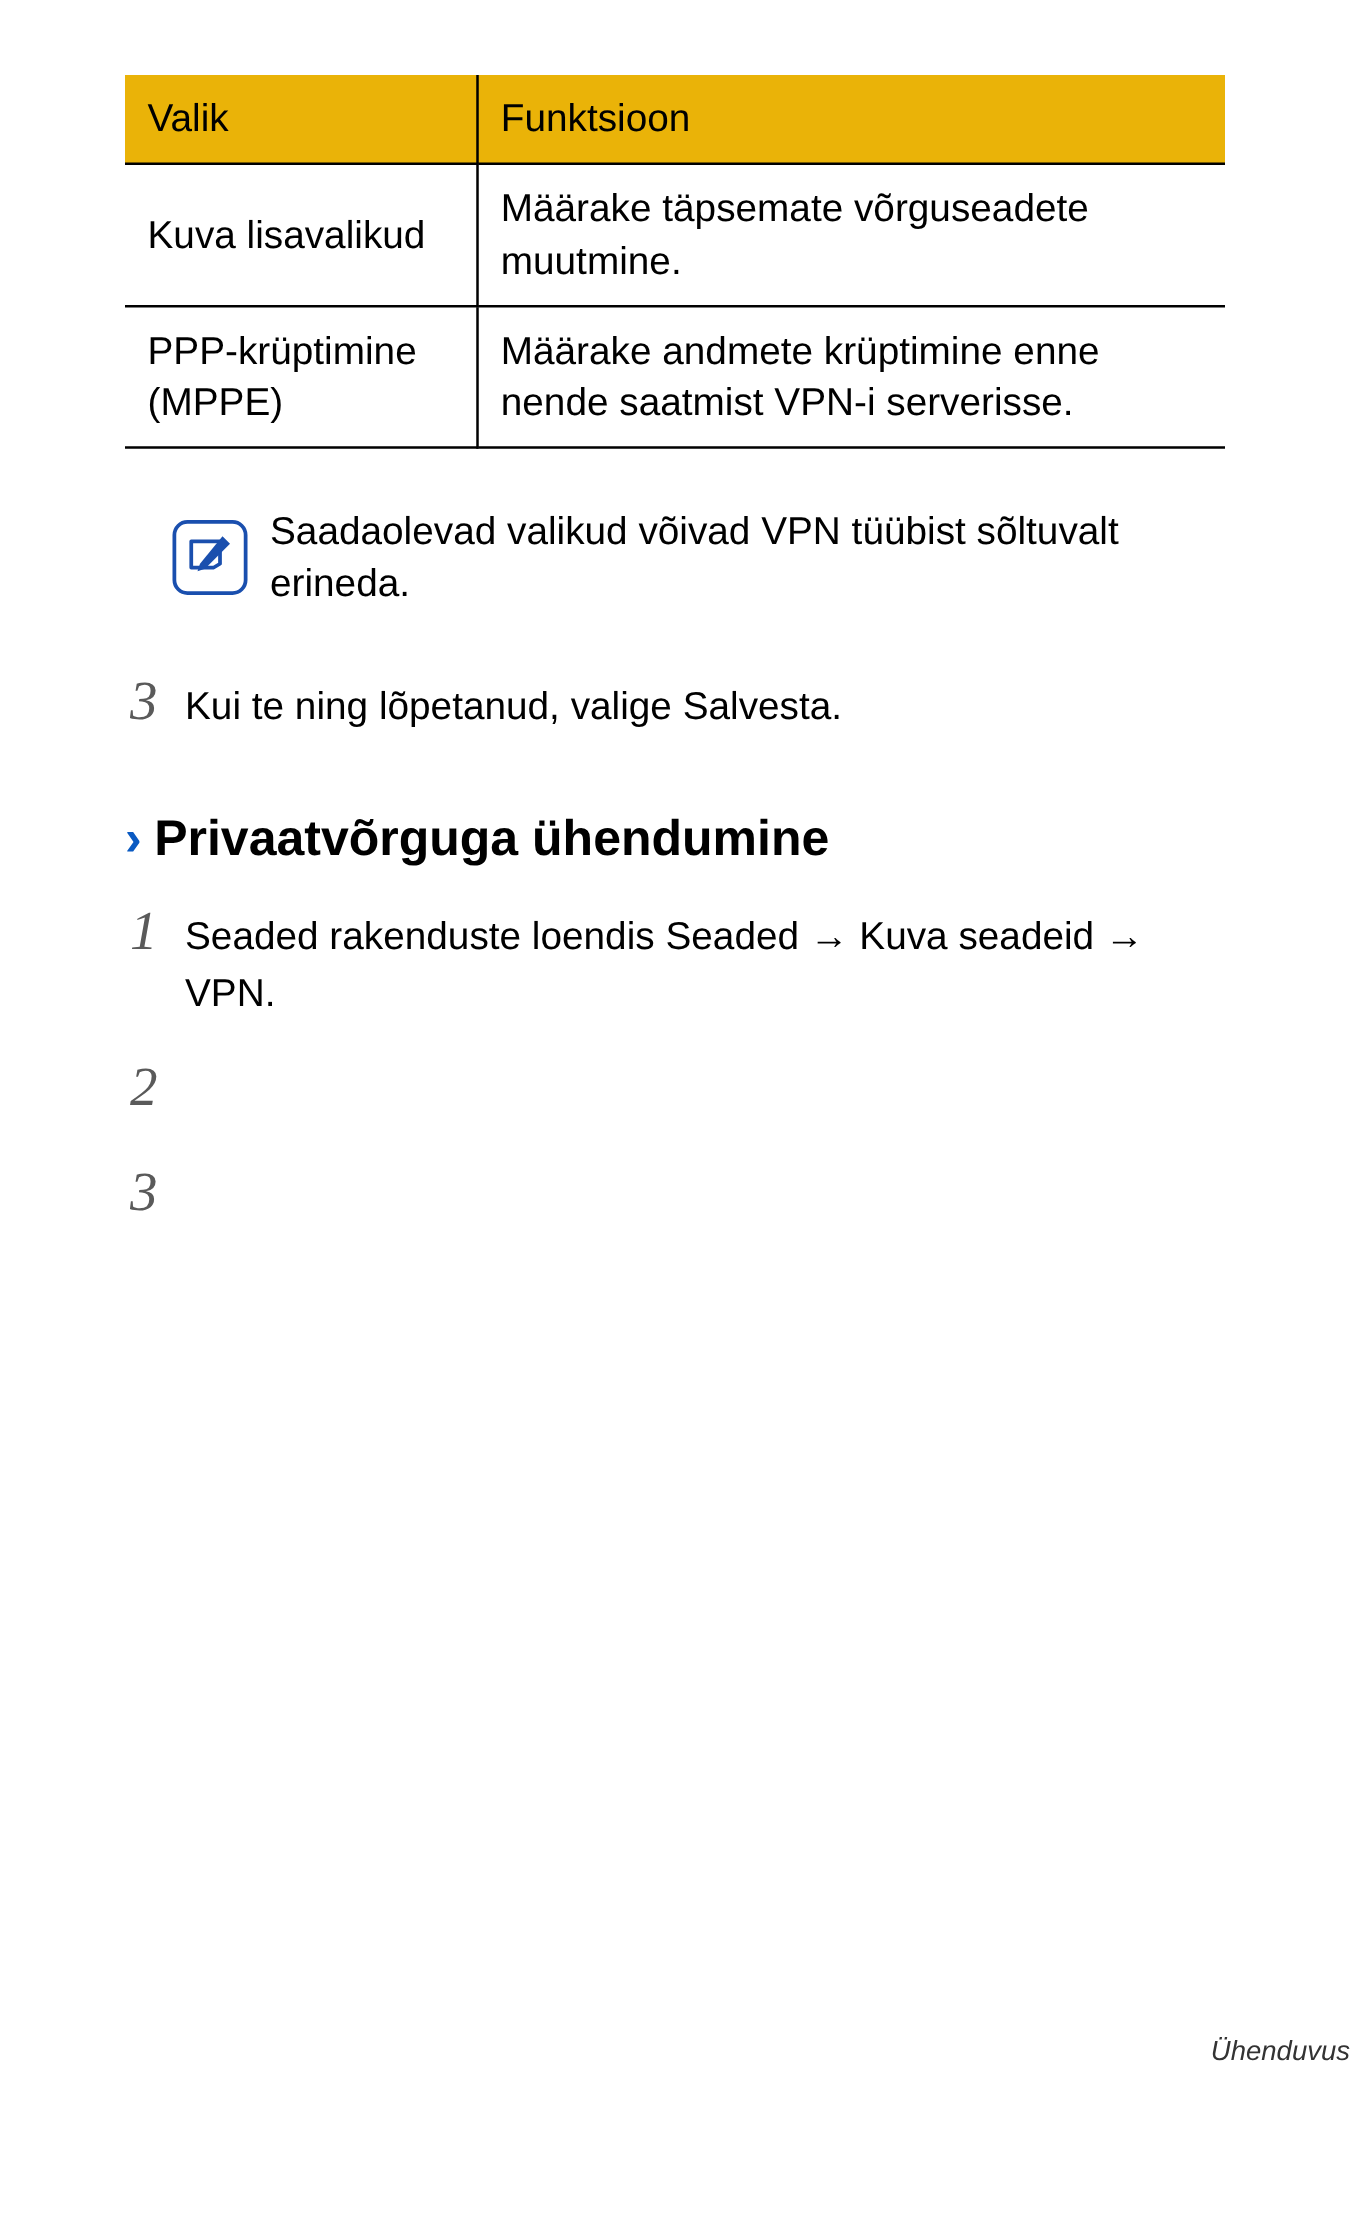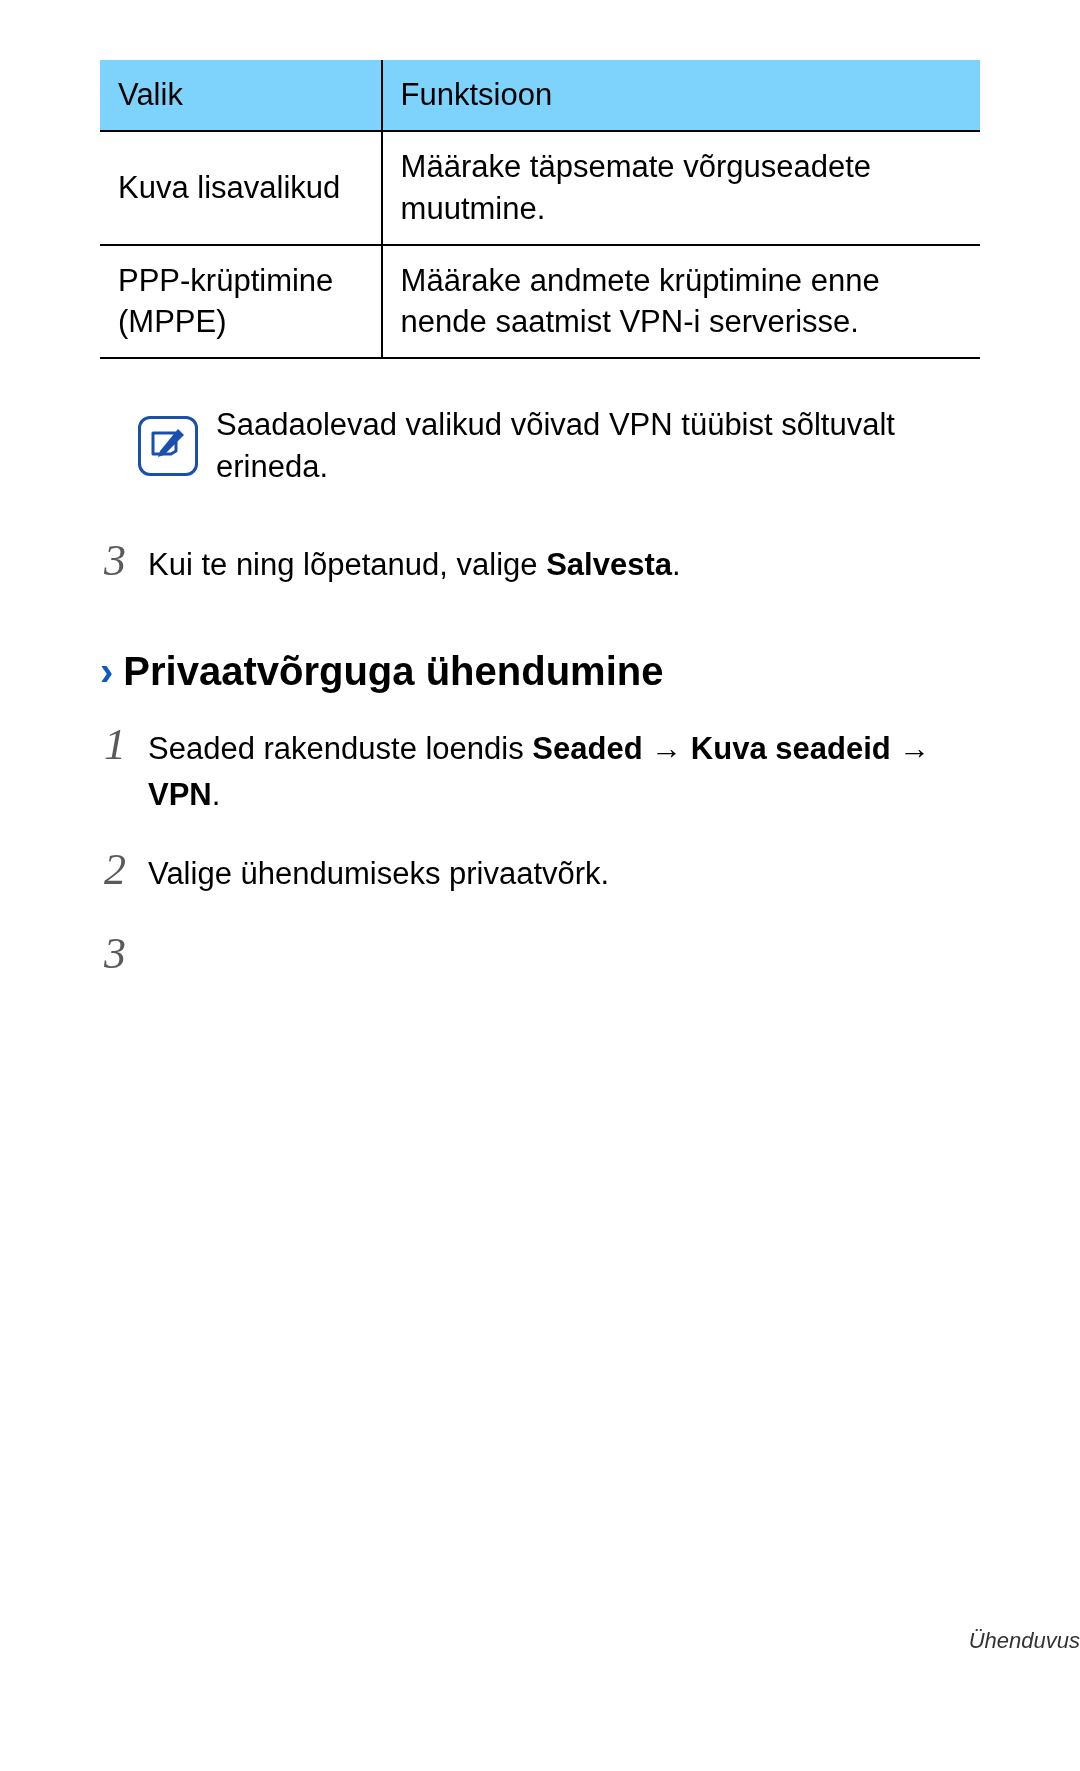--- a/index.html
+++ b/index.html
@@ -1,31 +1,31 @@
 <!DOCTYPE html>
 <html><head>
 <meta charset="utf-8">
 <style>
   * { margin: 0; padding: 0; box-sizing: border-box; }
   html, body { width: 1080px; height: 1771px; background: #fff; font-family: Arial, Helvetica, sans-serif; color: #000; }
   .page { width: 1080px; height: 1771px; position: relative; padding: 60px 100px 0 100px; }
   table { width: 100%; border-collapse: collapse; font-size: 31px; }
   table th, table td { border-bottom: 2px solid #000; padding: 14px 18px; text-align: left; vertical-align: middle; line-height: 1.35; }
-  table th { background: #7dd3fc; font-weight: normal; }
+  table th { background: #eab308; font-weight: normal; }
   table .col1 { width: 32%; border-right: 2px solid #000; }
   .note { display: flex; align-items: center; gap: 18px; margin-top: 45px; font-size: 31px; line-height: 1.35; padding-left: 38px; }
   .note-icon { flex-shrink: 0; width: 60px; height: 60px; border: 3px solid #1a4fae; border-radius: 12px; display: flex; align-items: center; justify-content: center; }
   .note-icon svg { width: 40px; height: 40px; }
   .step { display: flex; align-items: baseline; gap: 18px; font-size: 31px; line-height: 1.5; margin-top: 40px; }
   .step-list .step { margin-top: 18px; }
   .step-num { font-family: Georgia, 'Times New Roman', serif; font-style: italic; font-size: 44px; color: #5a5a5a; width: 30px; text-align: center; flex-shrink: 0; }
   .heading { display: flex; align-items: baseline; gap: 10px; margin-top: 55px; margin-bottom: 10px; }
   .heading-chevron { color: #0a5ac2; font-size: 40px; font-weight: bold; }
   .heading-text { font-size: 40px; font-weight: bold; }
-  .bold { font-weight: bold; }
+  .bold { font-weight: normal; }
   .footer { position: absolute; bottom: 64px; left: 0; width: 100%; text-align: right; }
   .footer-label { font-style: italic; font-size: 22px; margin-bottom: 10px; color: #333; }
   .page-num { display: inline-block; font-style: italic; font-size: 26px; color: #fff; position: relative; padding: 6px 20px; }
   .page-num::before { content: ""; position: absolute; inset: 0; background: #5b5b5b; border-radius: 50% / 50%; transform: scaleY(0.7); z-index: -1; }
   .page-num span { position: relative; z-index: 1; }
 </style>
 </head>
 <body>
 
 <div class="page">
@@ -71,21 +71,20 @@
     <span class="heading-text">Privaatvõrguga ühendumine</span>
   </div>
 
   <div class="step-list">
     <div class="step">
       <span class="step-num">1</span>
       <span><span>Seaded rakenduste loendis </span><span class="bold">Seaded</span><span> → </span><span class="bold">Kuva seadeid</span><span> → </span><span class="bold">VPN</span><span>.</span></span>
     </div>
     <div class="step">
       <span class="step-num">2</span>
-      <span><span>Valige ühendumiseks privaatvõrk.</span></span>
     </div>
     <div class="step">
       <span class="step-num">3</span>
     </div>
   </div>
 
   <div class="footer">
     <div class="footer-label">Ühenduvus</div>
     <div class="page-num"><span>122</span></div>
   </div>

